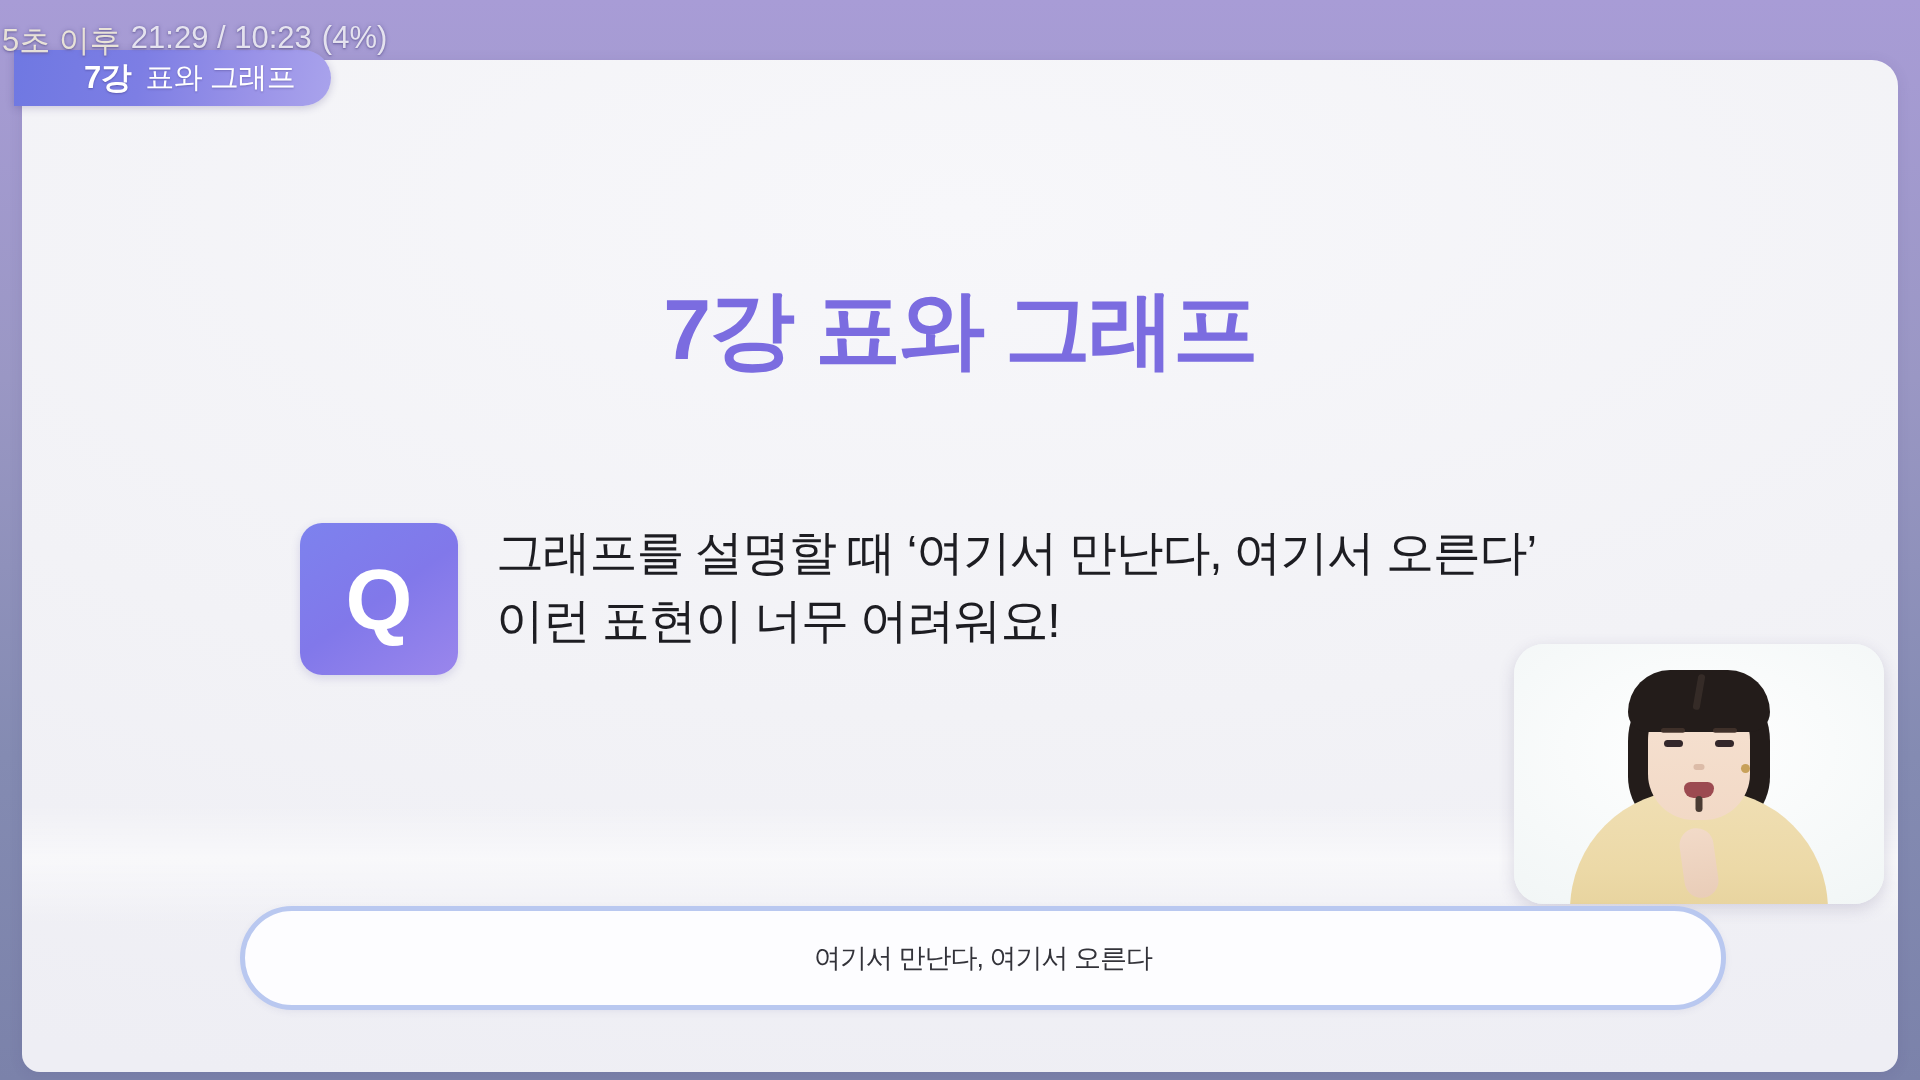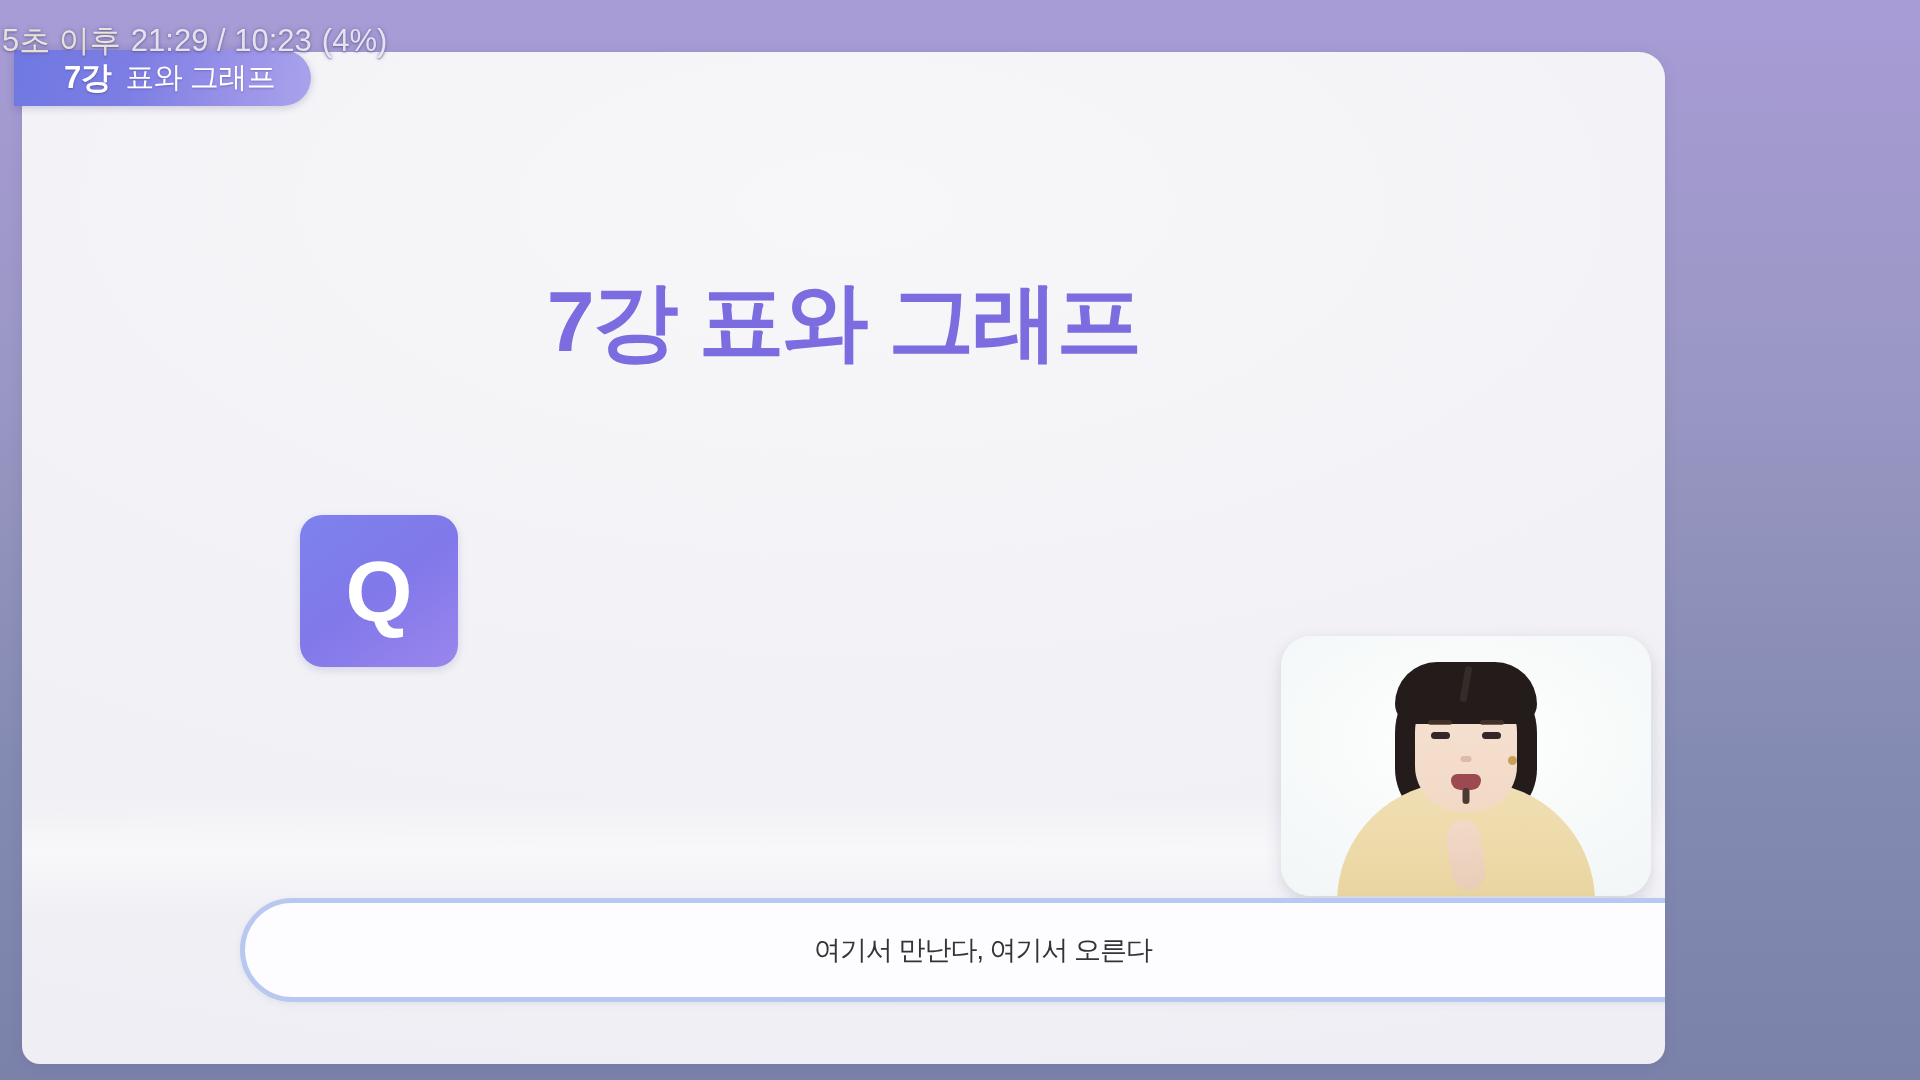--- a/index.html
+++ b/index.html
@@ -14,22 +14,22 @@
   #app {
     position:relative;
     width:1920px; height:1080px;
     background:linear-gradient(180deg,#a89cd6 0%, #9a97c4 35%, #848bb2 70%, #7b82aa 100%);
     overflow:hidden;
   }
 
   
   #slide-card {
     position:absolute;
-    left:22px; top:52px;
-    width:1643px; height:1012px;
+    left:22px; top:60px;
+    width:1876px; height:1012px;
     border-radius:26px 26px 18px 18px;
     background:
       radial-gradient(120% 90% at 50% 15%, #f7f7fa 0%, #f2f2f6 55%, #eeeef4 100%);
     box-shadow:0 2px 14px rgba(60,50,110,0.10);
     overflow:hidden;
   }
   
   #slide-sheen {
     position:absolute; left:0; right:0; top:745px; height:120px;
     background:linear-gradient(180deg, rgba(255,255,255,0) 0%, rgba(255,255,255,0.55) 45%, rgba(255,255,255,0) 100%);
@@ -47,34 +47,35 @@
     background:linear-gradient(100deg,#6f78e2 0%, #7d7ee4 40%, #9a93e8 75%, #a9a3ec 100%);
     box-shadow:0 2px 8px rgba(50,40,110,0.22);
     white-space:nowrap;
   }
   .badge-num {
     color:#ffffff;
     font-size:31px;
     font-weight:bold;
     letter-spacing:-0.5px;
     text-shadow:0 1px 2px rgba(40,30,90,0.35);
+    margin-left:20px;
   }
   .badge-title {
     color:#ffffff;
     font-size:29px;
     font-weight:normal;
     letter-spacing:-0.5px;
     text-shadow:0 1px 2px rgba(40,30,90,0.30);
   }
 
   
   #player-status {
     position:absolute;
     left:2px; top:20px;
-    display:flex; align-items:center; gap:10px;
+    display:flex; align-items:flex-start; gap:10px;
     white-space:nowrap;
     z-index:40;
   }
   #player-status span {
     font-size:31px;
     font-weight:normal;
     letter-spacing:0px;
     color:rgba(255,255,255,0.80);
     text-shadow:
       0 0 4px rgba(120,110,170,0.85),
@@ -233,20 +234,24 @@
 <div id="app">
 
   <div id="slide-card">
     <div id="slide-sheen"></div>
 
     <div id="slide-title">7강 표와 그래프</div>
 
     <div id="question-block">
       <div id="q-badge">
         <span id="q-badge-letter">Q</span>
+      </div>
+      <div id="question-text">
+        <div class="q-line">그래프를 설명할 때 ‘여기서 만난다, 여기서 오른다’</div>
+        <div class="q-line">이런 표현이 너무 어려워요!</div>
       </div>
     </div>
 
     <div id="instructor-cam">
       <div id="cam-bg"></div>
       <div class="cam-hair-back"></div>
       <div class="cam-body"></div>
       <div class="cam-collar"></div>
       <div class="cam-face"></div>
       <div class="cam-hair-front"></div>

